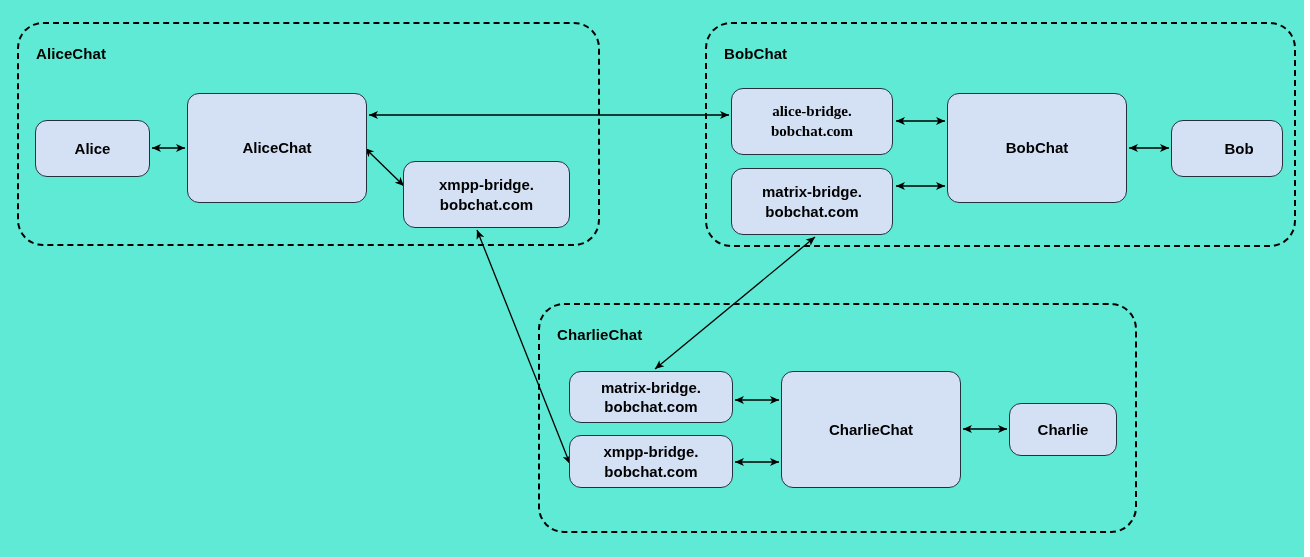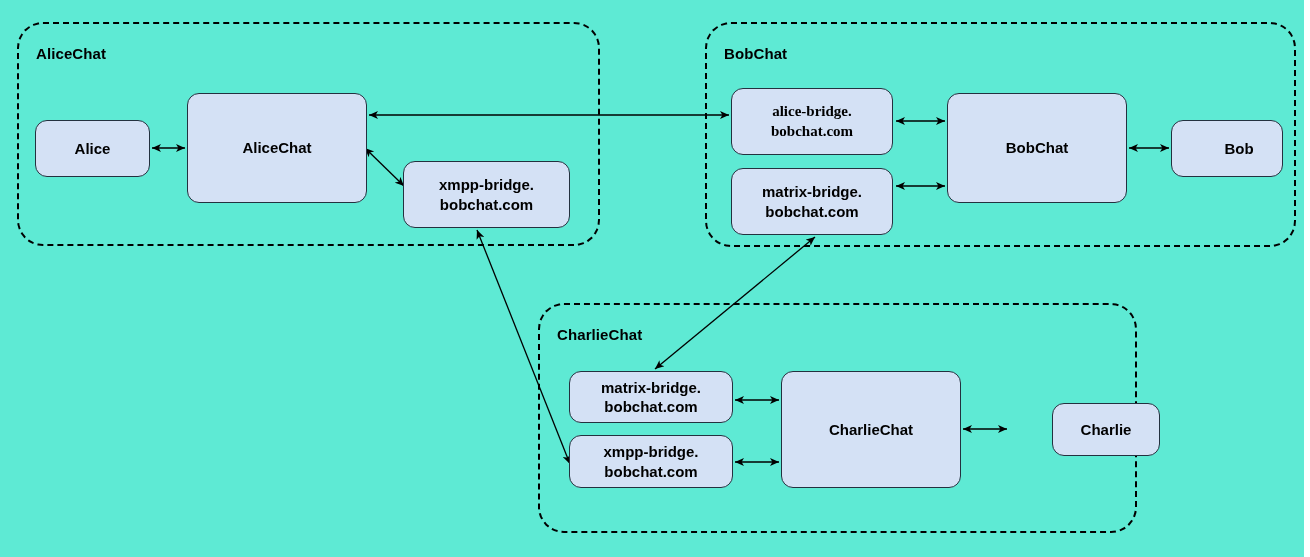--- a/index.html
+++ b/index.html
@@ -145,17 +145,17 @@
 
   <div class="node" style="left:569px; top:435px; width:164px; height:53px;">
     <span class="node-text">xmpp-bridge.
 bobchat.com</span>
   </div>
 
   <div class="node" style="left:781px; top:371px; width:180px; height:117px;">
     <span class="node-text">CharlieChat</span>
   </div>
 
-  <div class="node" style="left:1009px; top:403px; width:108px; height:53px;margin-left:43px;">
+  <div class="node" style="left:1009px; top:403px; width:108px; height:53px;">
     <span class="node-text">Charlie</span>
   </div>
 
 </div>
 
 </body></html>

